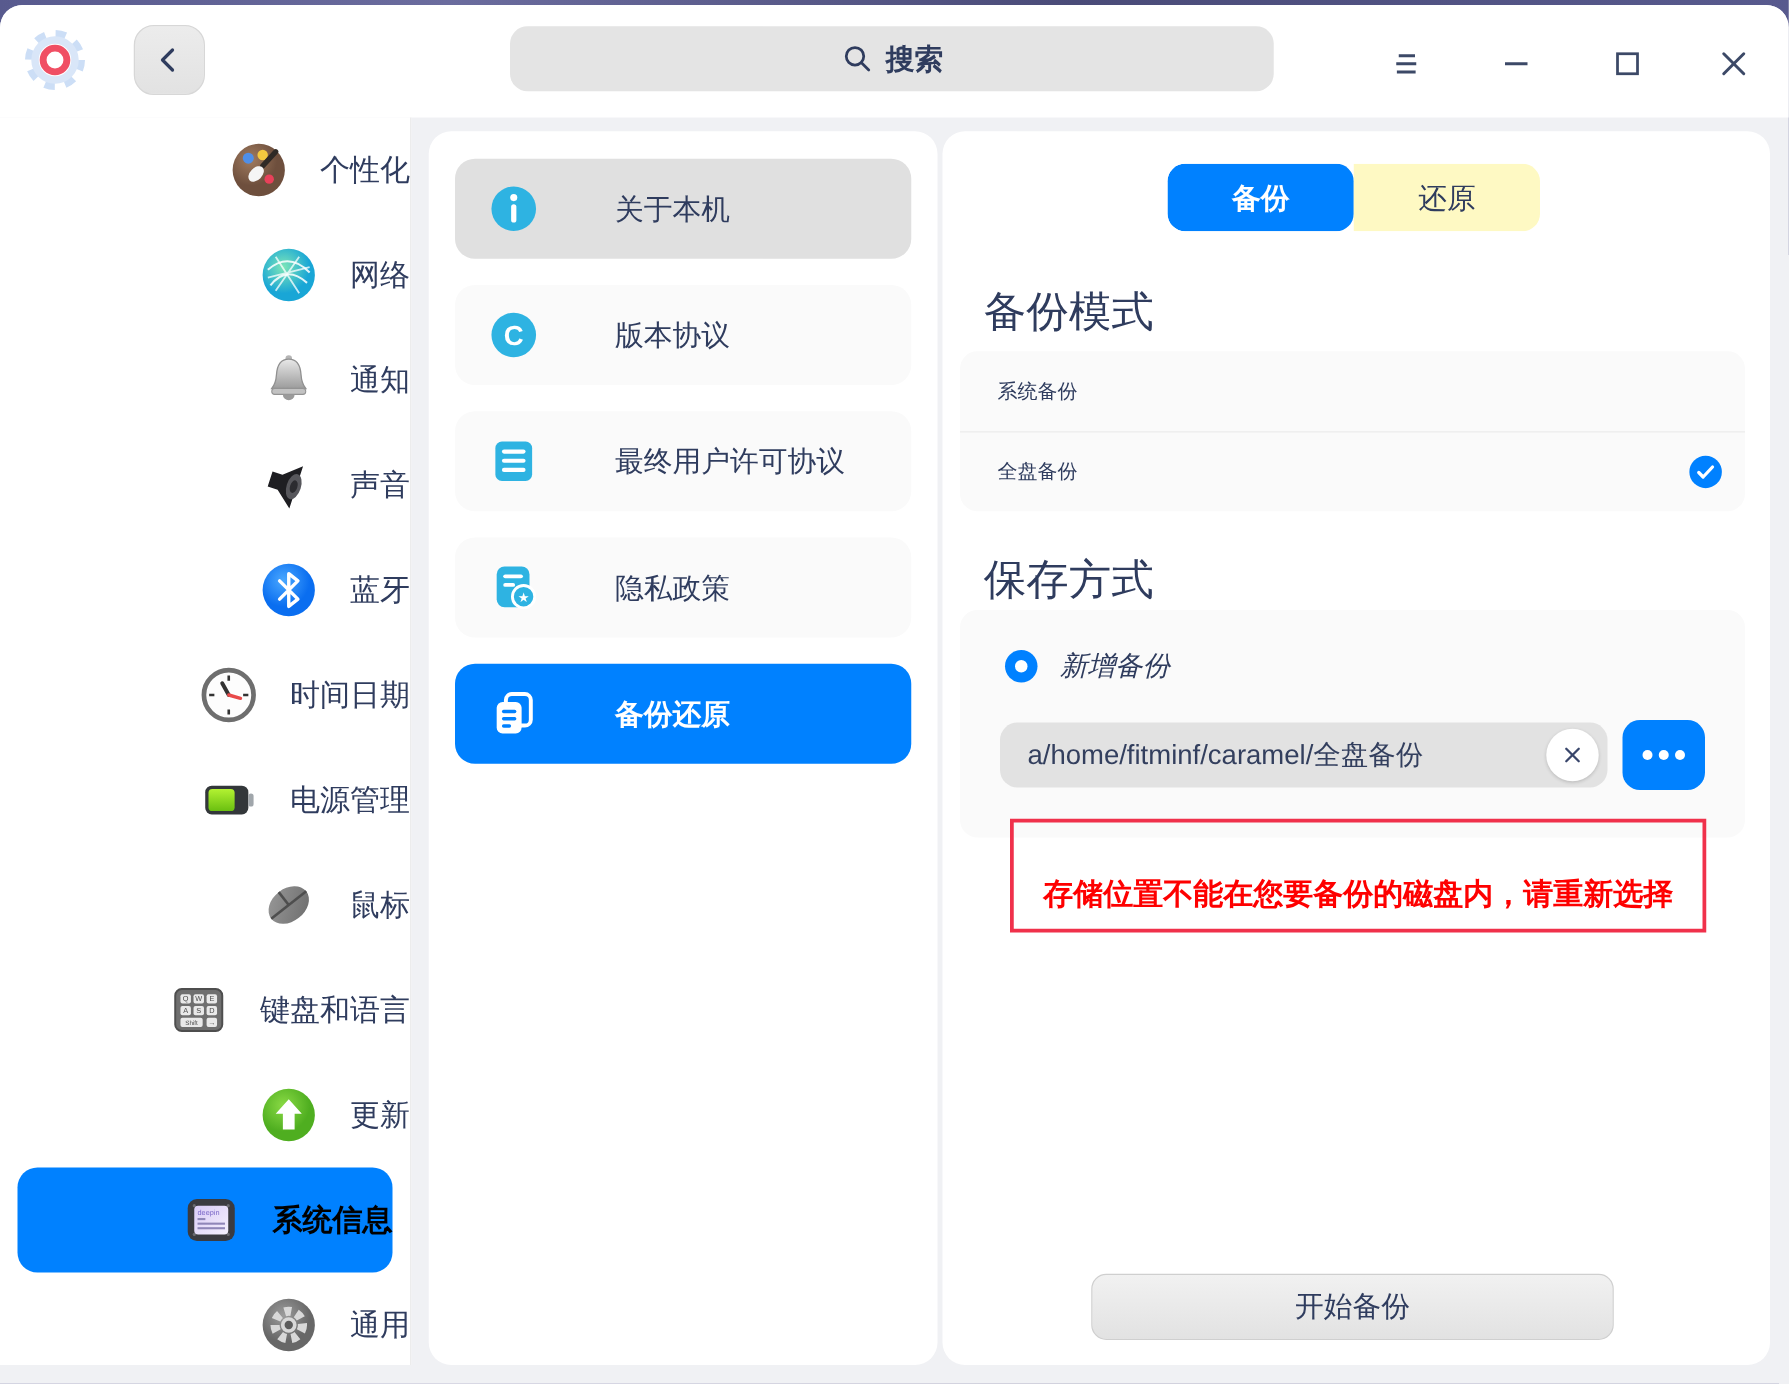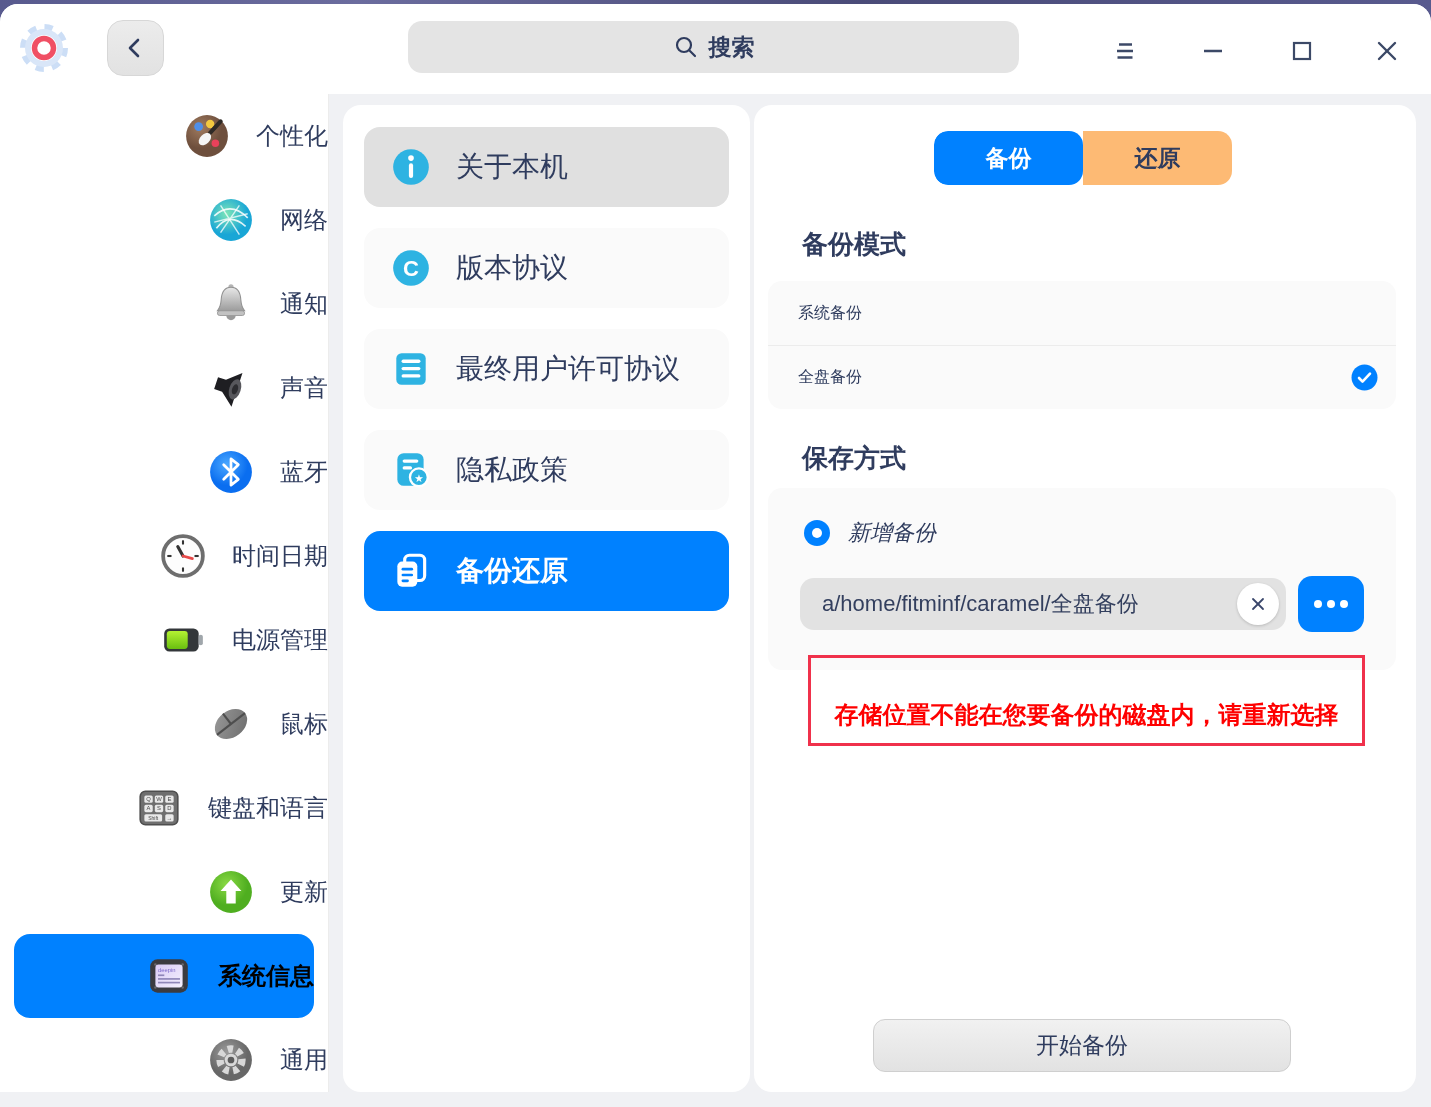--- a/index.html
+++ b/index.html
@@ -32,34 +32,34 @@
   .side-item{height:84px;display:flex;align-items:center;padding-left:36px;gap:26px;cursor:pointer;justify-content:flex-end;}
   .side-item .lbl{font-size:24px;color:var(--ink);}
   .side-item.selected{margin:0 14px;padding-left:22px;border-radius:16px;background:var(--accent);}
   .side-item.selected .lbl{color:#000000;font-weight:bold;}
   .side-ic{width:46px;height:46px;flex:0 0 46px;}
   
   .midcard{position:absolute;left:343px;top:101px;width:407px;height:987px;background:var(--card);
            border-radius:18px;padding:22px 21px;display:flex;flex-direction:column;gap:21px;}
   .menu-item{height:80px;border-radius:16px;background:var(--itembg);display:flex;align-items:center;
              padding-left:26px;gap:24px;cursor:pointer;}
-  .menu-item .lbl{font-size:28px;color:var(--ink);}
+  .menu-item .lbl{font-size:23px;color:var(--ink);margin-left:36px;}
   .menu-item.hovered{background:var(--hoverbg);}
   .menu-item.selected{background:var(--accent);}
   .menu-item.selected .lbl{color:#fff;font-weight:bold;}
   .menu-ic{width:42px;height:42px;flex:0 0 42px;}
   
   .rightcard{position:absolute;left:754px;top:101px;width:662px;height:987px;background:var(--card);
              border-radius:18px;}
   .tabs{position:absolute;left:180px;top:26px;width:298px;height:54px;border-radius:14px;overflow:hidden;
         display:flex;}
   .tab{flex:1;display:flex;align-items:center;justify-content:center;font-size:23px;cursor:pointer;}
   .tab.active{background:var(--accent);color:#fff;font-weight:bold;border-radius:14px;}
-  .tab.inactive{background:#fdba74;color:var(--ink);font-weight:bold;}
-  .sect-title{position:absolute;left:48px;font-size:26px;font-weight:bold;color:var(--ink);}
+  .tab.inactive{background:#fef9c3;color:var(--ink);}
+  .sect-title{position:absolute;left:33px;font-size:34px;font-weight:normal;color:var(--ink);}
   .t-mode{top:122px;} .t-save{top:336px;}
   .group{position:absolute;left:14px;top:176px;width:628px;border-radius:14px;background:var(--itembg);}
   .grow{height:64px;display:flex;align-items:center;padding:0 18px 0 30px;font-size:16px;color:var(--ink);cursor:pointer;}
   .grow + .grow{border-top:1px solid #ececec;}
   .grow .chk{margin-left:auto;}
   .savecard{position:absolute;left:14px;top:383px;width:628px;height:182px;border-radius:14px;background:var(--itembg);}
   .radio-row{position:absolute;left:36px;top:30px;display:flex;align-items:center;gap:18px;cursor:pointer;font-style:italic;}
   .radio{width:26px;height:26px;border-radius:50%;background:var(--accent);position:relative;}
   .radio::after{content:"";position:absolute;left:8px;top:8px;width:10px;height:10px;border-radius:50%;background:#fff;}
   .radio-row .lbl{font-size:22px;color:var(--ink);}

